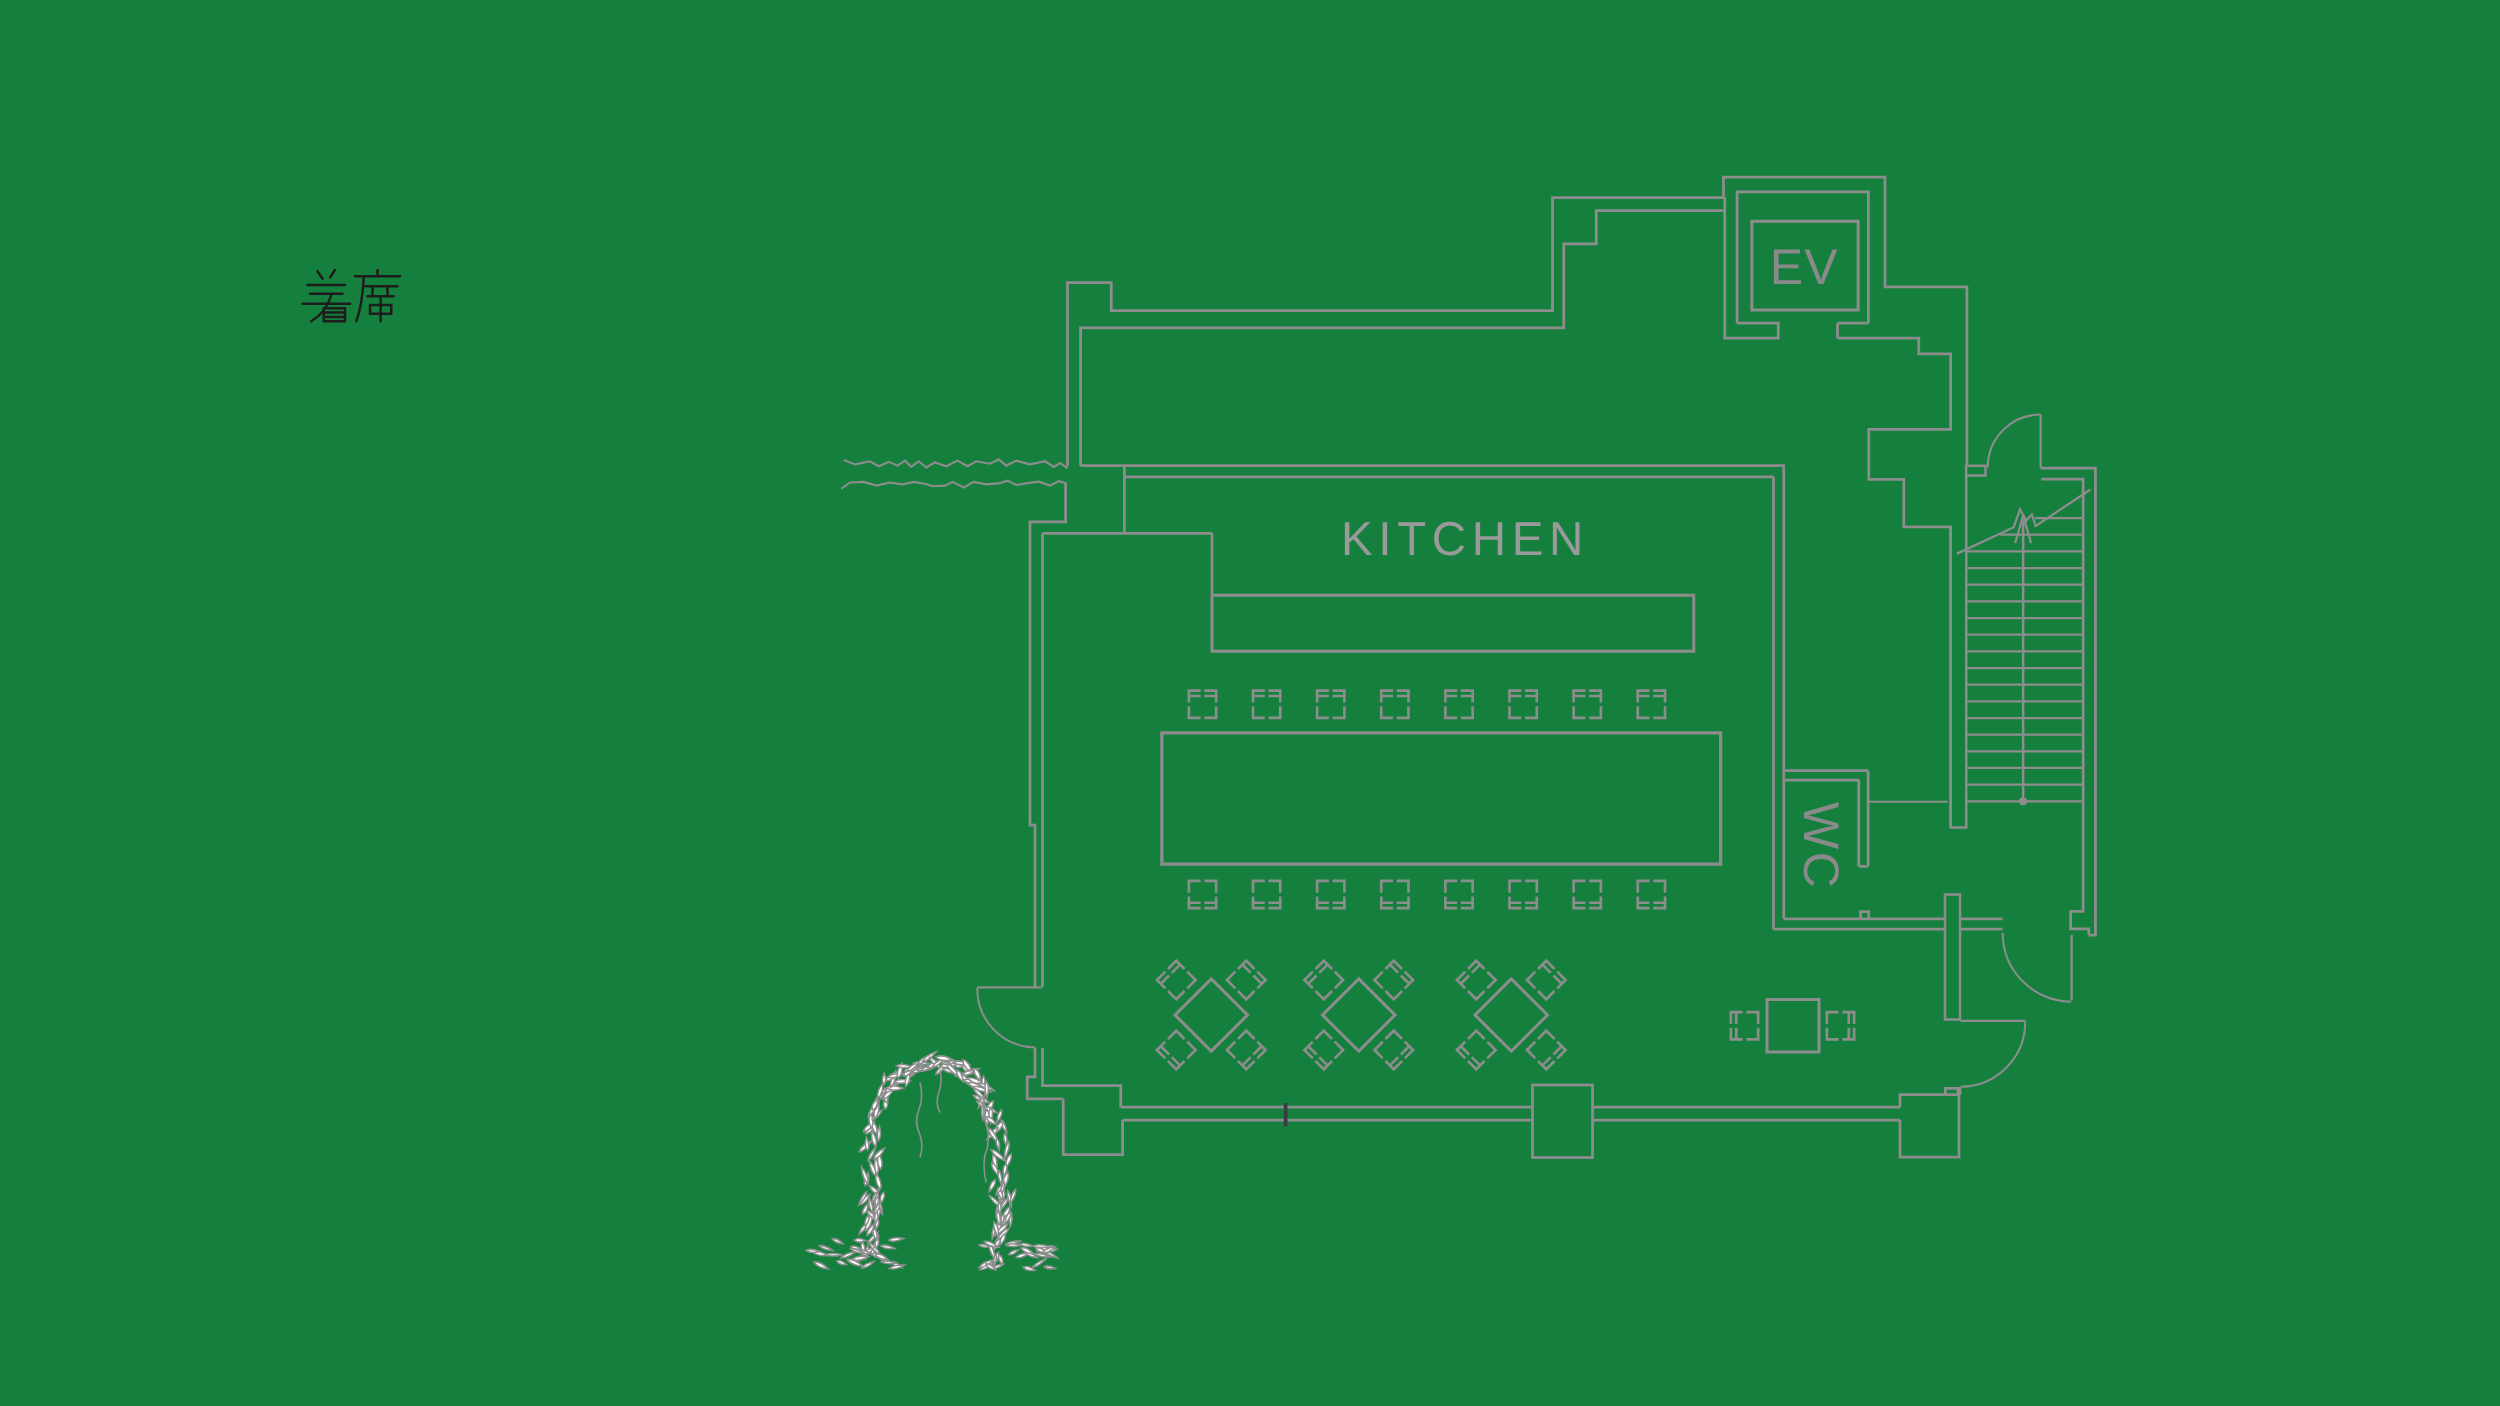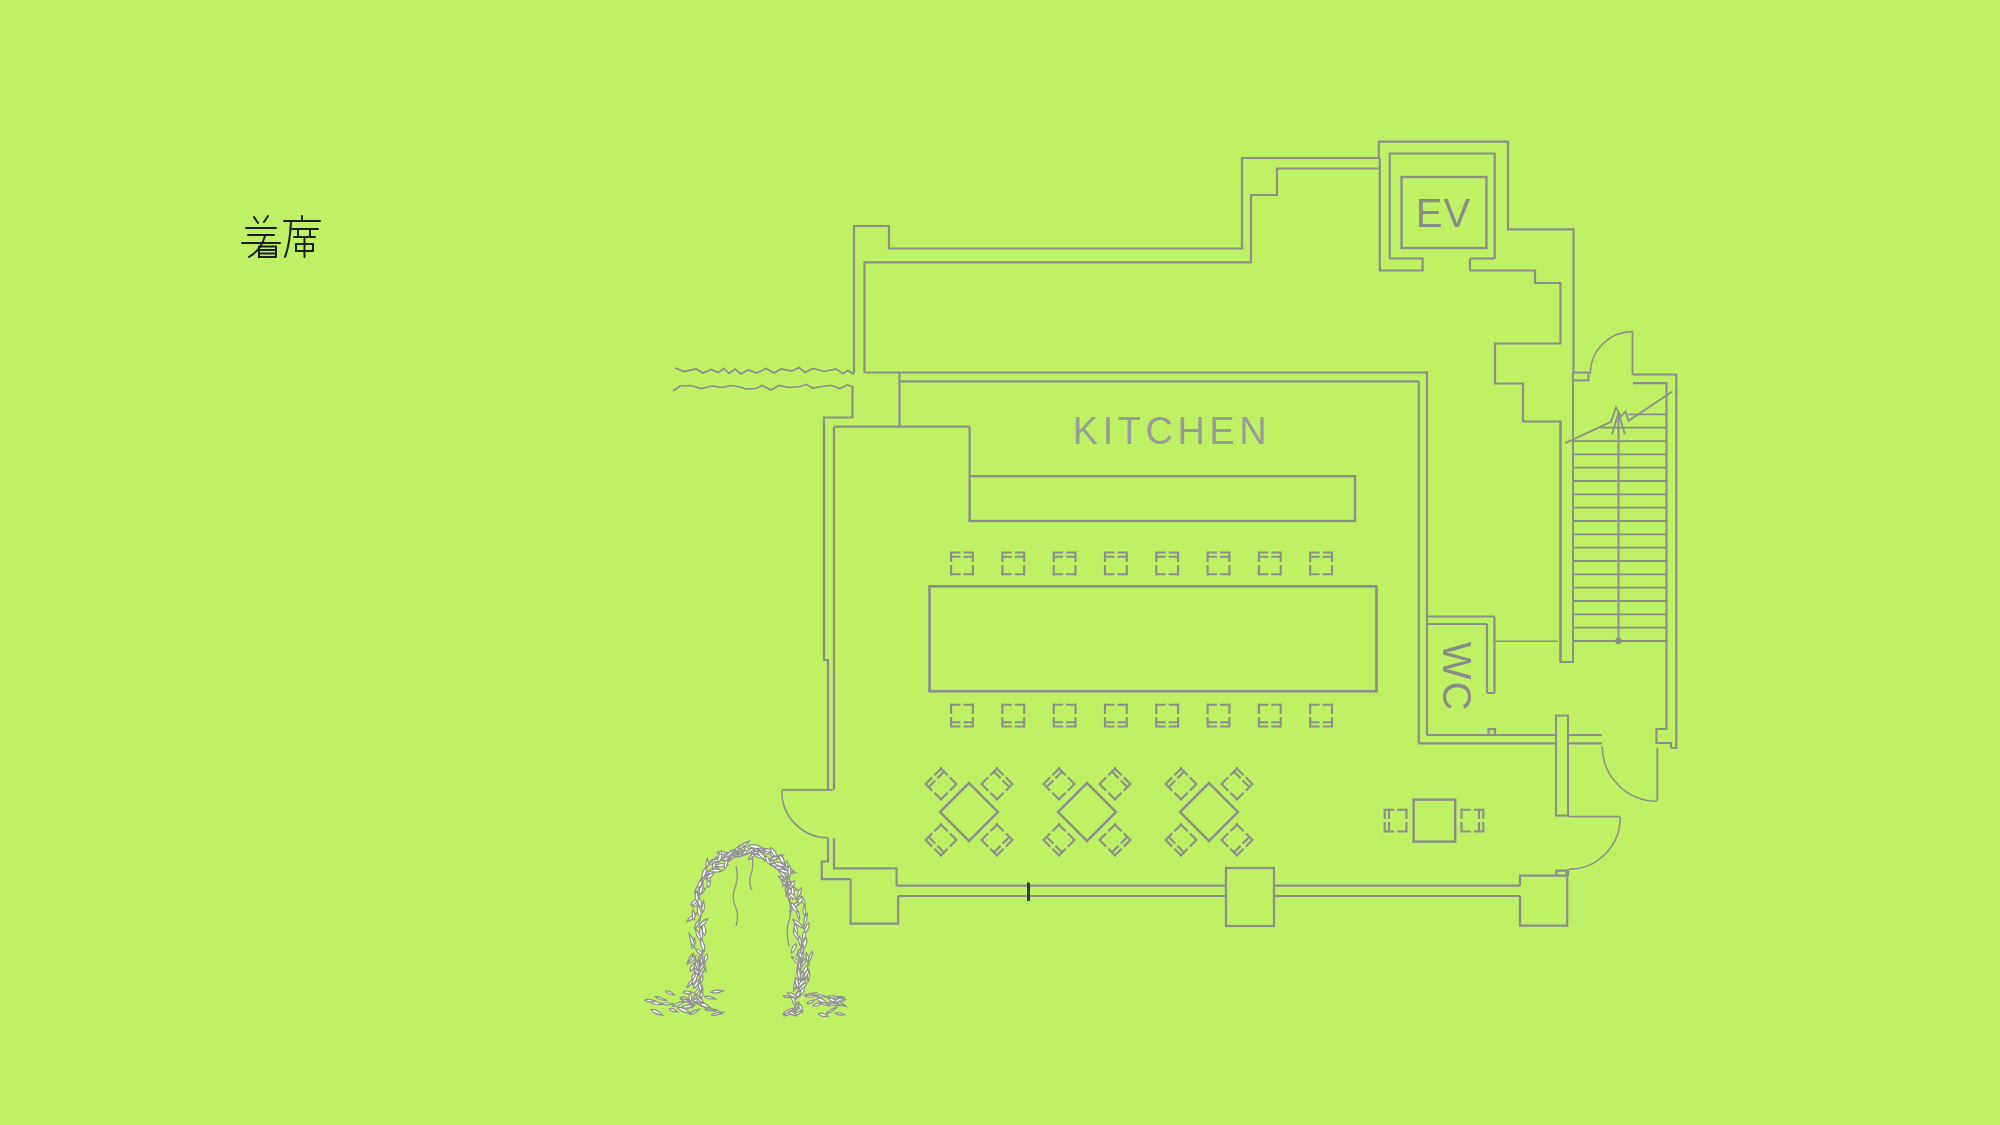--- a/index.html
+++ b/index.html
@@ -1,15 +1,15 @@
 <!DOCTYPE html>
 <html><head><meta charset="utf-8">
 <style>
 html,body{margin:0;padding:0;background:#ffffff;}
-#plan{position:relative;width:2000px;height:1125px;background:#bef264;font-family:"Liberation Sans", sans-serif;}
+#plan{position:relative;width:2000px;height:1125px;background:#15803d;font-family:"Liberation Sans", sans-serif;}
 </style></head>
 <body>
 
 <div id="plan">
 <svg width="2000" height="1125" viewBox="0 0 2000 1125">
 
 <g>
         <path d="M854,373 L854,226 L889,226 L889,248.5 L1242,248.5 L1242,158 L1378.8,158 L1378.8,141.7 L1508,141.7 L1508,229.4 L1573.5,229.4 L1573.5,372.6" fill="none" stroke="#8d8d8d" stroke-width="2.2" stroke-linecap="butt" stroke-linejoin="miter"></path>
       </g>
 

